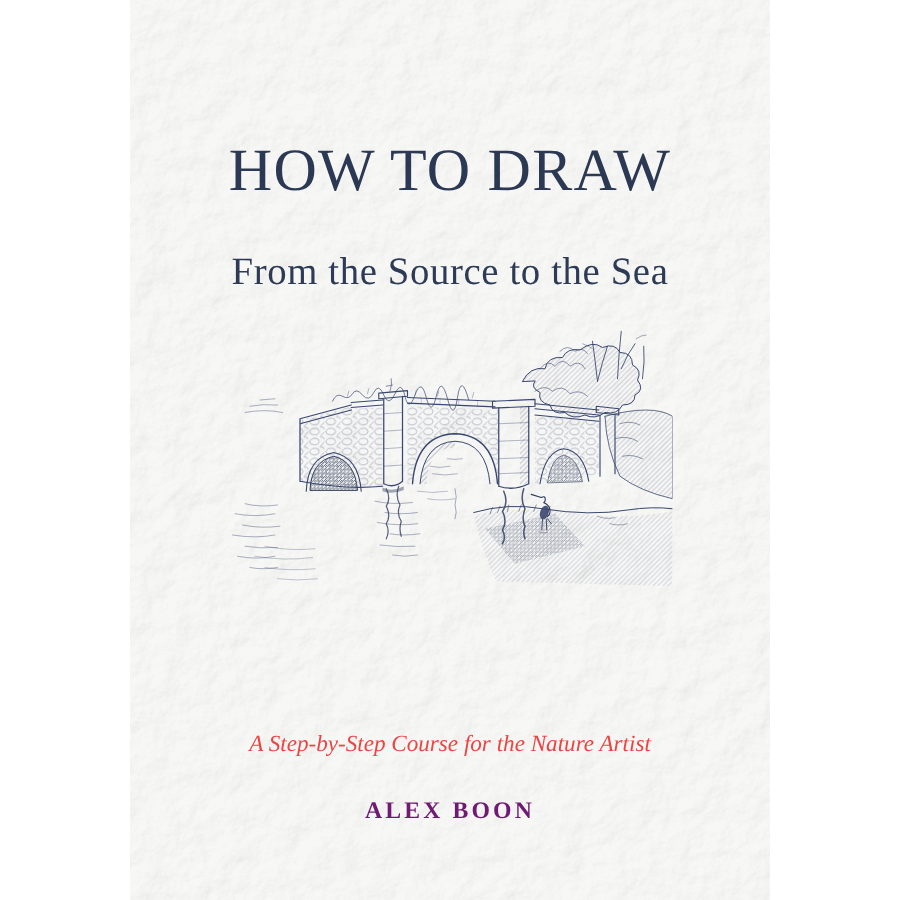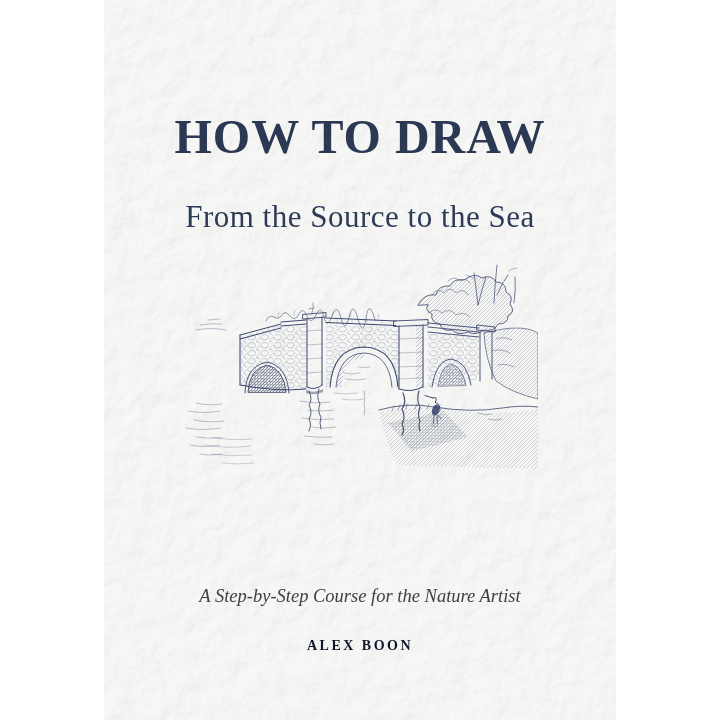--- a/index.html
+++ b/index.html
@@ -36,21 +36,21 @@
   }
   .title {
     position: absolute;
     top: 81px;
     left: 0;
     width: 512px;
     text-align: center;
     color: #2c3954;
     font-size: 48px;
     line-height: 48px;
-    font-weight: 700;
+    font-weight: 400;
     z-index: 2;
   }
   .title .line1 { display: block; letter-spacing: 1px; }
   .title .line2 { display: block; letter-spacing: 5px; padding-left: 5px; }
   .subtitle {
     position: absolute;
     top: 199px;
     left: 0;
     width: 512px;
     text-align: center;
@@ -64,33 +64,33 @@
     left: 78px;
     top: 261px;
     z-index: 2;
   }
   .tagline {
     position: absolute;
     top: 586px;
     left: 0;
     width: 512px;
     text-align: center;
-    color: #404040;
+    color: #ef4444;
     font-size: 18.5px;
     font-style: italic;
     z-index: 2;
   }
   .author {
     position: absolute;
     top: 638px;
     left: 0;
     width: 512px;
     text-align: center;
-    color: #0f172a;
-    font-size: 14px;
+    color: #701a75;
+    font-size: 19px;
     font-weight: 600;
     letter-spacing: 2.5px;
     z-index: 2;
   }
 </style>
 </head>
 <body>
 
 <div class="page">
   <div class="cover">

